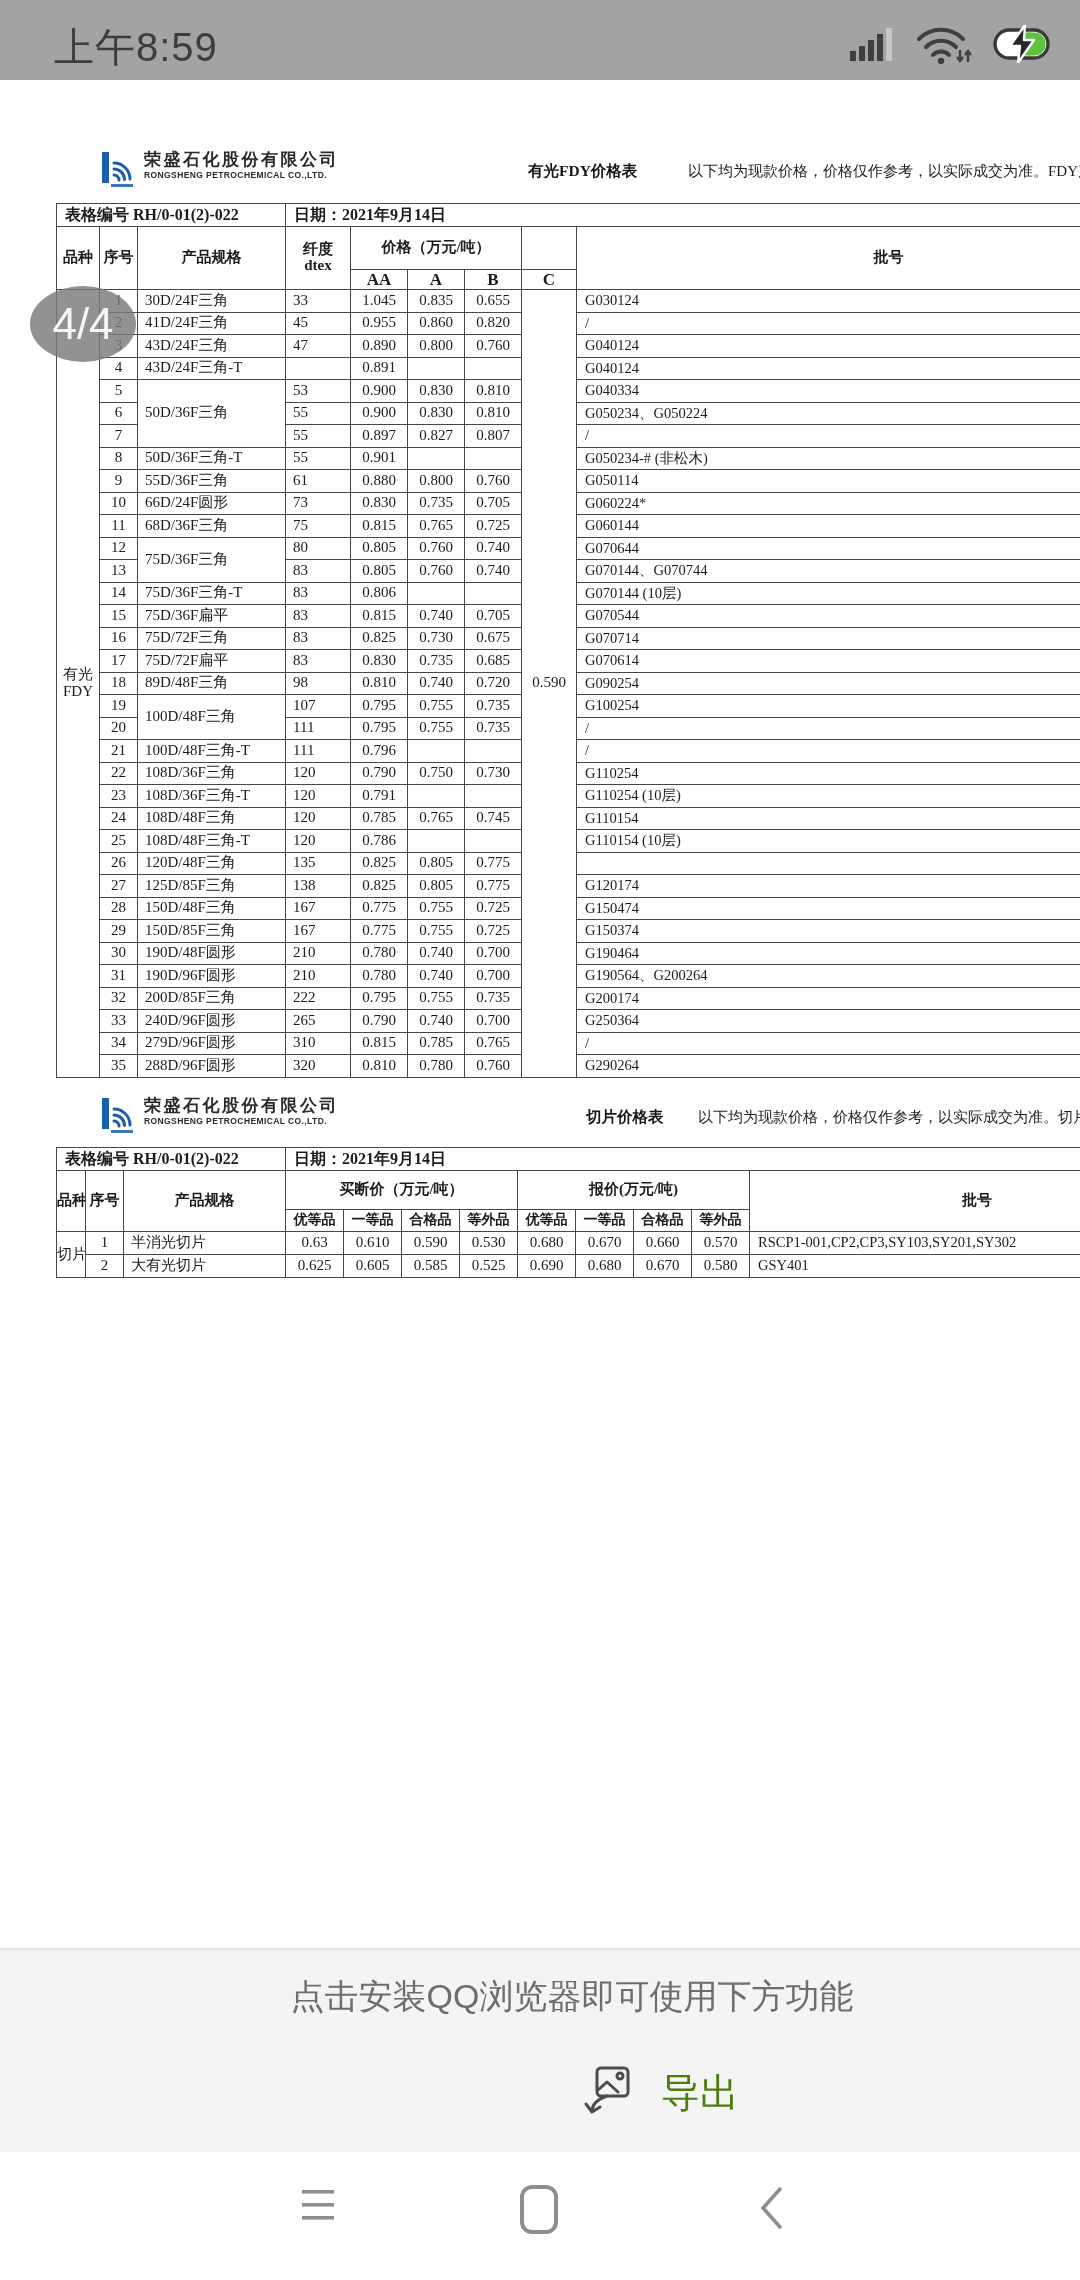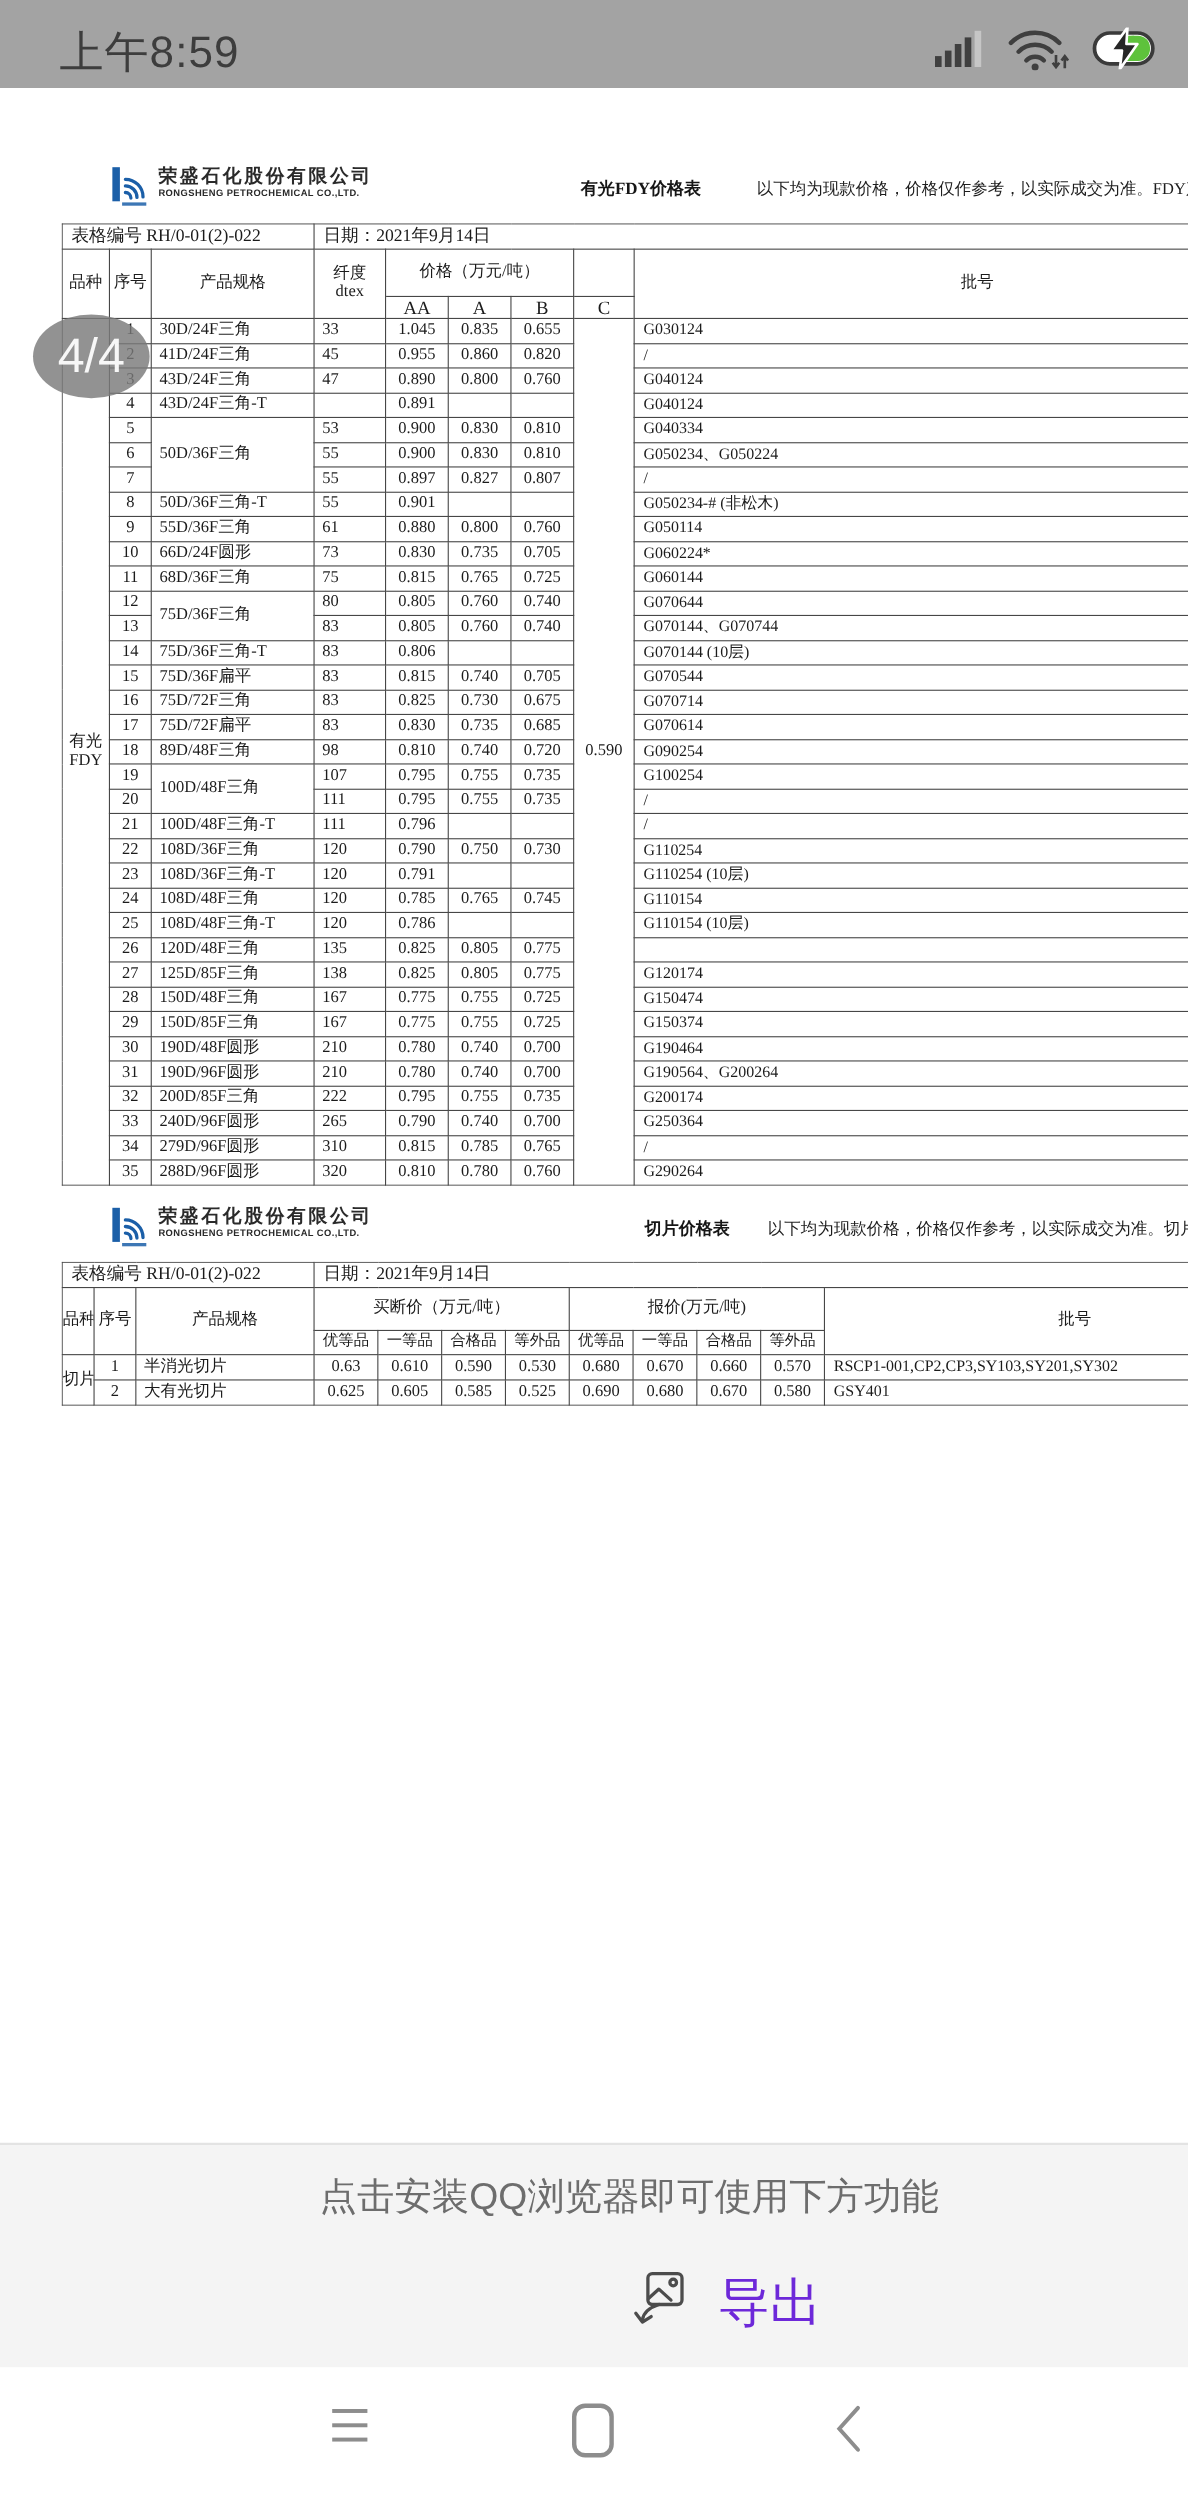--- a/index.html
+++ b/index.html
@@ -31,21 +31,21 @@
 
   .tbl-wrap{position:absolute;left:56px;width:1024px;overflow:hidden;}
   .w-fdy{top:203px;}
   .w-chip{top:1147px;}
   table{border-collapse:collapse;table-layout:fixed;
         font-family:"Liberation Serif","DejaVu Serif",serif;color:#1b1b1b;}
   .t1{width:1144px;}
   .t2{width:1148px;}
   td,th{border:1.5px solid #474747;padding:0;overflow:hidden;white-space:nowrap;
         font-size:15px;line-height:1.05;}
-  th{font-weight:400;margin-top:13px;}
+  th{font-weight:700;margin-top:13px;}
   .formrow th{text-align:left;padding-left:8px;font-size:16px;height:22px;}
   .tier1 th{height:42px;font-size:15px;}
   .t2 .tier1 th{height:38px;}
   .tier2 th{height:19px;font-size:17px;}
   .t2 .tier2 th{height:21px;font-size:14px;}
   .t1 tbody tr{height:22.5px;}
   .t2 tbody tr{height:23px;}
   td.c{text-align:center;}
   td.l{text-align:left;padding-left:7px;}
   td.batch{text-align:left;padding-left:8px;font-size:14.5px;}
@@ -55,21 +55,21 @@
       background:rgba(122,122,122,.82);display:flex;align-items:center;justify-content:center;
       color:rgba(255,255,255,.93);font-size:44px;z-index:5;}
 
   
   .banner{position:absolute;left:0;top:1948px;width:1080px;height:204px;background:#f4f4f4;
           border-top:2px solid #e3e3e3;}
   .banner-prompt{position:absolute;top:24px;left:0;width:1080px;text-align:center;
                  font-size:34px;color:#6d6d6d;padding-left:32px;}
   .banner-buttons{position:absolute;top:82px;left:0;width:1080px;height:122px;display:flex;}
   .bn-btn{flex:1;display:flex;align-items:center;justify-content:center;gap:28px;
-          font-size:47px;color:#6d28d9;}
+          font-size:39px;color:#4d7c0f;}
   .bn-btn .inner{display:flex;align-items:center;gap:28px;}
   .bn-export .inner{transform:translateX(120px);}
   .bn-full{border-left:2px solid #dadada;}
   .bn-full .inner{transform:translateX(10px);}
 
   
   .navbar{position:absolute;left:0;top:2152px;width:1080px;height:128px;background:#fff;}
   .nav-ico{position:absolute;top:32px;}
   .nv-menu{left:300px;}
   .nv-home{left:518px;}

